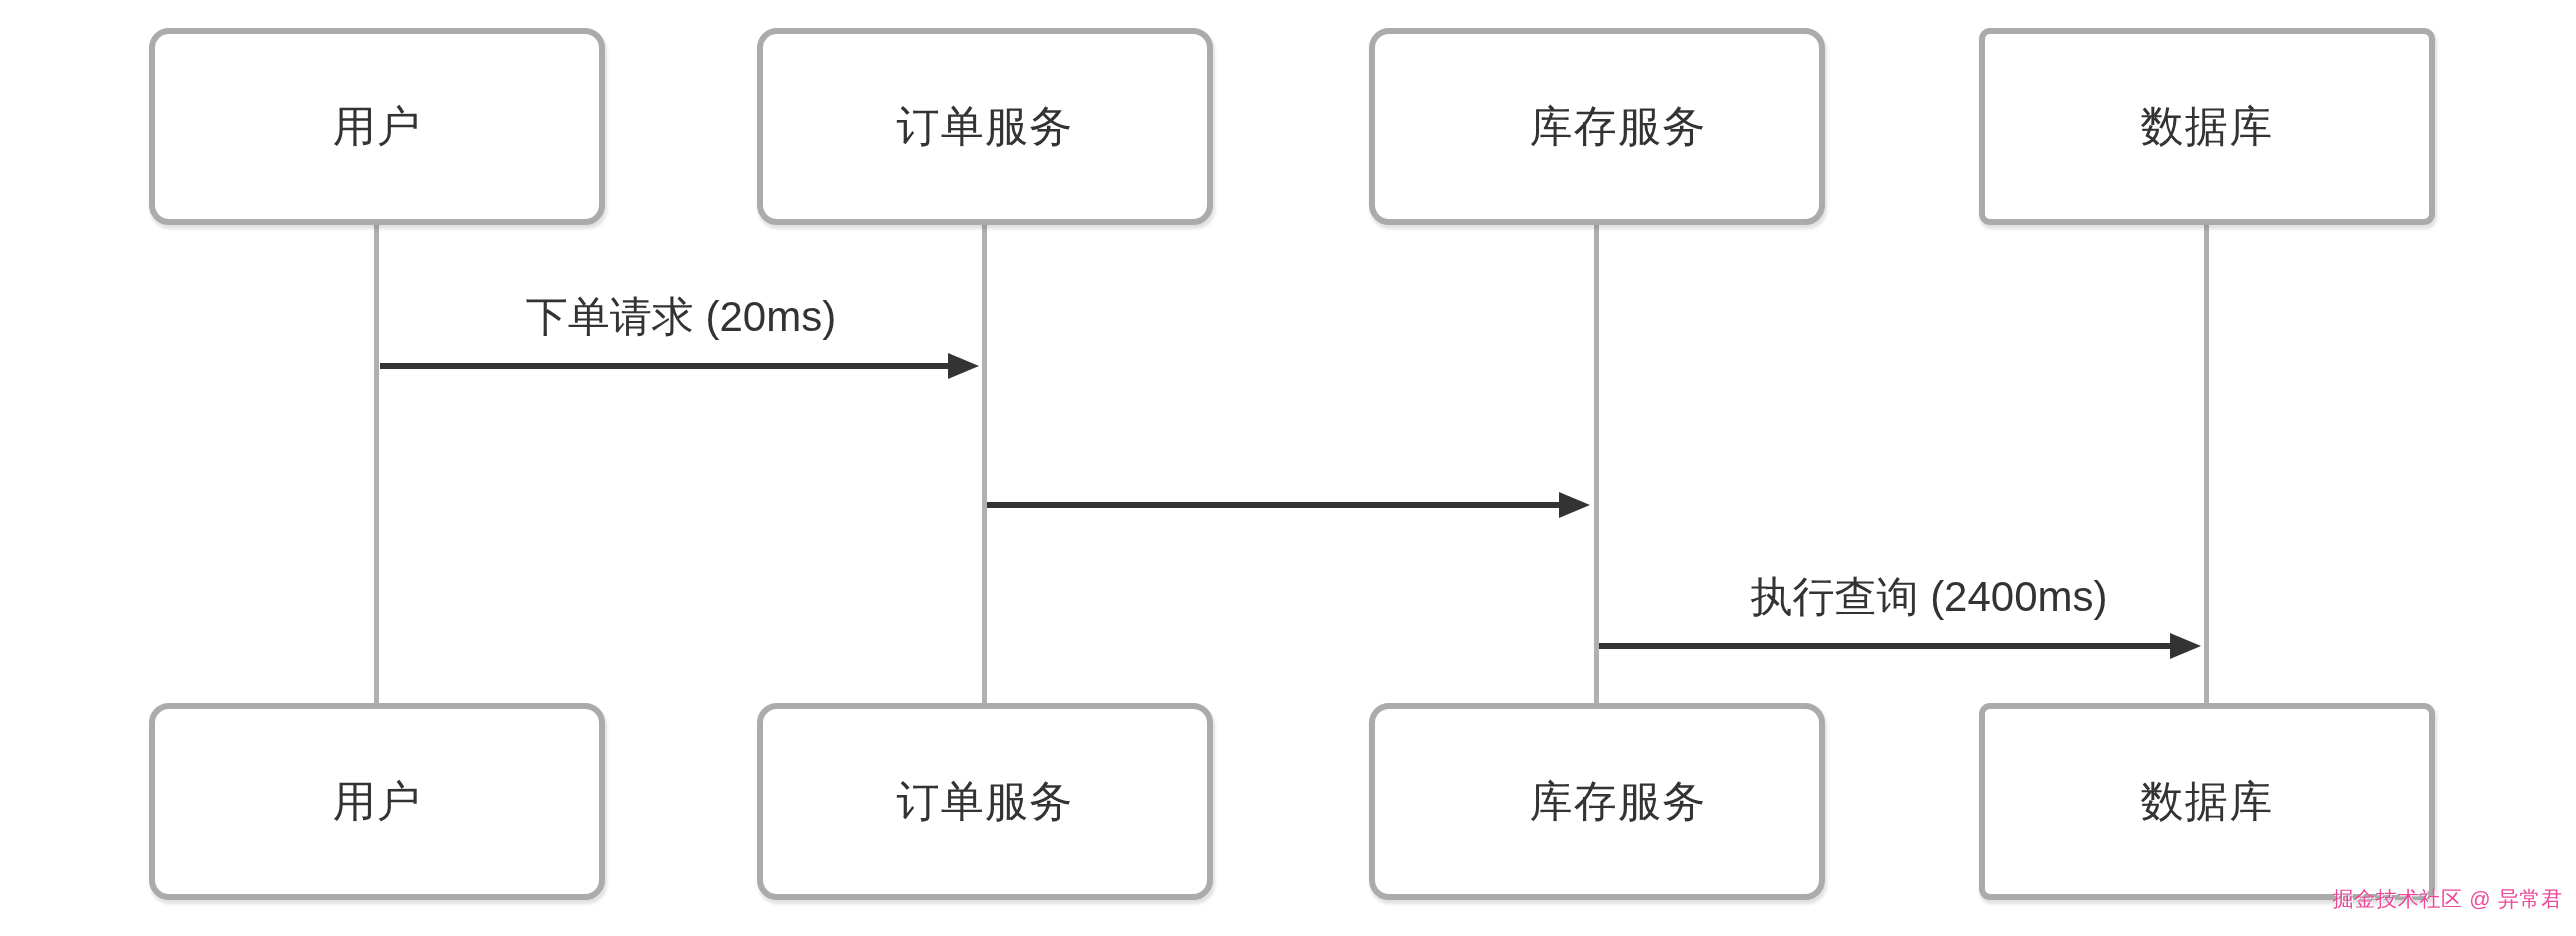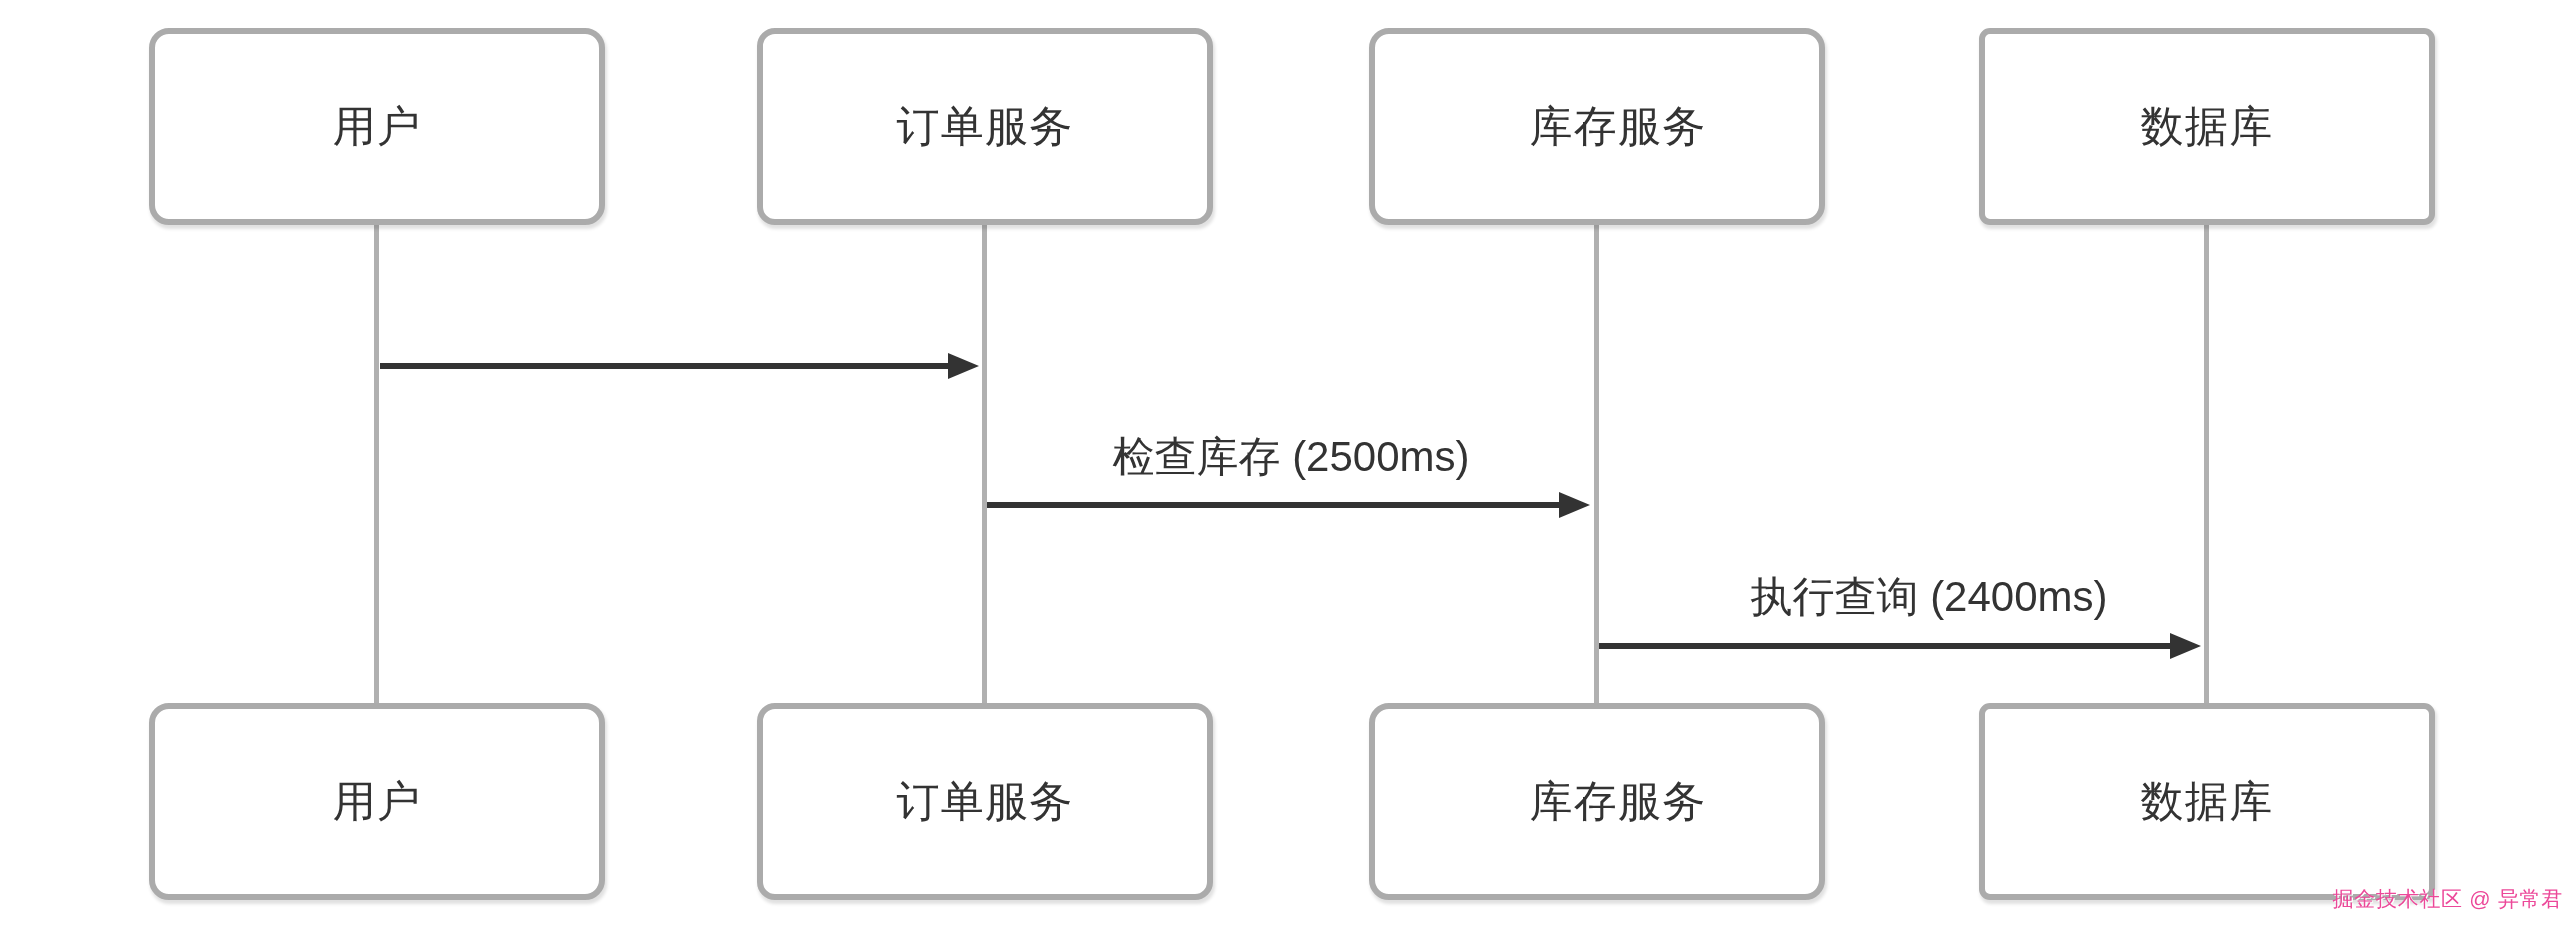--- a/index.html
+++ b/index.html
@@ -78,21 +78,21 @@
   
   .ll-1 { left: 374px; }
   .ll-2 { left: 982px; }
   .ll-3 { left: 1594px; }
   .ll-4 { left: 2204px; }
 
   
   .row-top { top: 28px; }
   .row-bottom { top: 703px; }
   .col-1 { left: 149px; }
-  .col-2 { left: 757px; border-radius: 18px; }
+  .col-2 { left: 757px; }
   .col-3 { left: 1369px; padding-left: 42px; }
   .col-4 { left: 1979px; border-radius: 11px; }
 
   
   .msg1-line { left: 380px;  top: 363px; width: 569px; }
   .msg2-line { left: 987px; top: 502px; width: 573px; }
   .msg3-line { left: 1599px; top: 643px; width: 572px; }
   .msg1-label { left: 681px; top: 317px; }
   .msg2-label { left: 1291px; top: 457px; }
   .msg3-label { left: 1900px; top: 597px; margin-left: 29px; }
@@ -113,23 +113,23 @@
   <div class="actor row-top col-2">
     <span class="actor-label">订单服务</span>
   </div>
   <div class="actor row-top col-3">
     <span class="actor-label">库存服务</span>
   </div>
   <div class="actor row-top col-4">
     <span class="actor-label">数据库</span>
   </div>
 
+  <div class="msg-label msg1-label">下单请求 (20ms)</div>
   <div class="msg-line msg1-line"></div>
 
-  <div class="msg-label msg2-label">检查库存 (2500ms)</div>
   <div class="msg-line msg2-line"></div>
 
   <div class="msg-label msg3-label">执行查询 (2400ms)</div>
   <div class="msg-line msg3-line"></div>
 
   <div class="actor row-bottom col-1">
     <span class="actor-label">用户</span>
   </div>
   <div class="actor row-bottom col-2">
     <span class="actor-label">订单服务</span>

